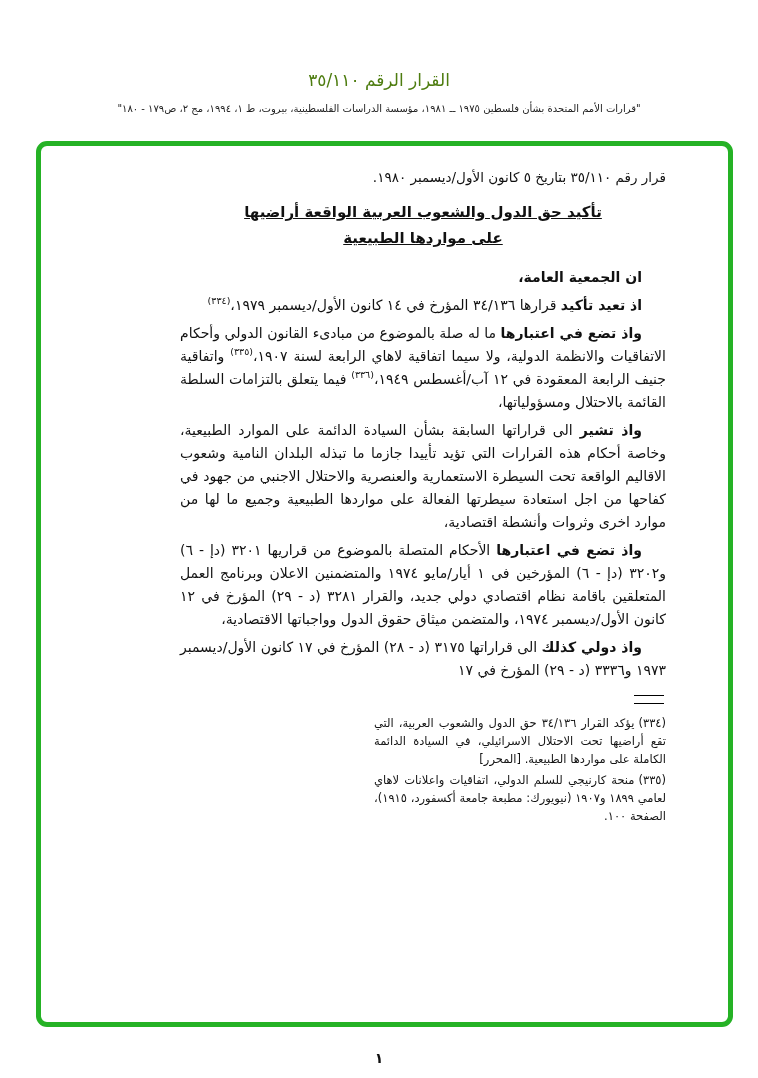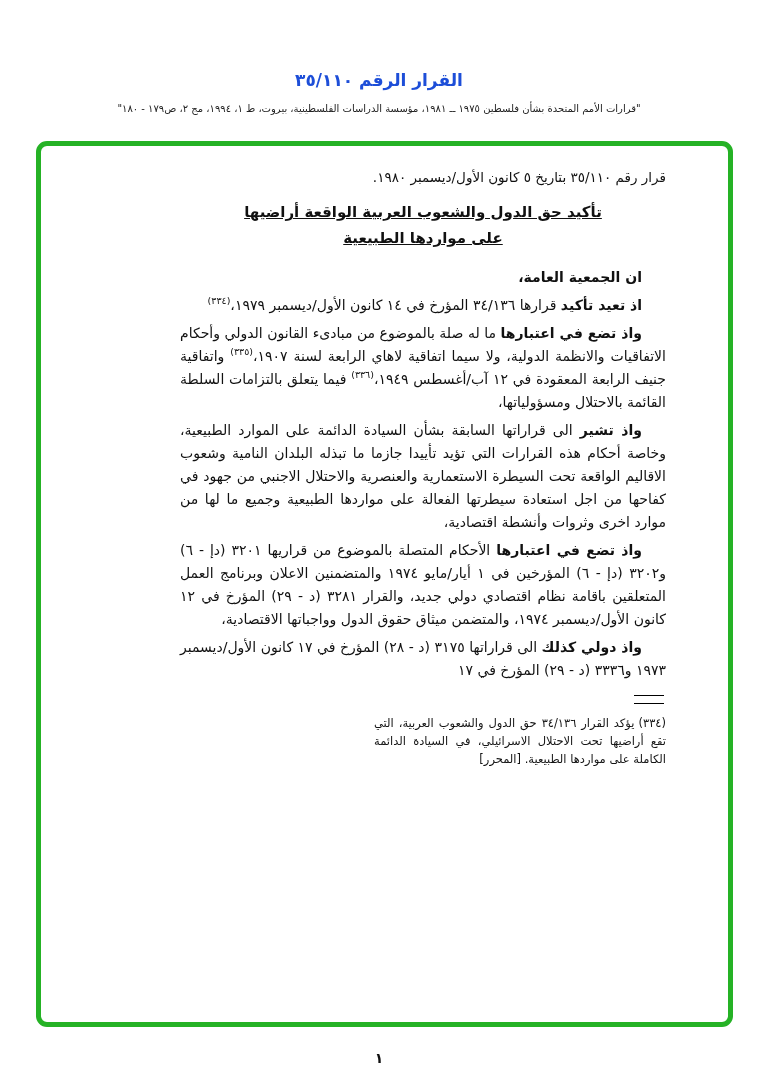--- a/index.html
+++ b/index.html
@@ -17,22 +17,22 @@
   .page-header {
     position: absolute;
     top: 70px;
     left: 0;
     width: 100%;
     text-align: center;
     direction: rtl;
   }
   .header-title {
     font-size: 17px;
-    font-weight: bold;
-    color: #1d4ed8;
+    font-weight: normal;
+    color: #4d7c0f;
   }
   .header-citation {
     margin-top: 13px;
     font-size: 10px;
     color: #222;
     letter-spacing: 0;
   }
 
   
   .doc-frame {
@@ -138,18 +138,19 @@
     <p class="para"><span class="lead">واذ تشير</span><span> الى قراراتها السابقة بشأن السيادة الدائمة على الموارد الطبيعية، وخاصة أحكام هذه القرارات التي تؤيد تأييدا جازما ما تبذله البلدان النامية وشعوب الاقاليم الواقعة تحت السيطرة الاستعمارية والعنصرية والاحتلال الاجنبي من جهود في كفاحها من اجل استعادة سيطرتها الفعالة على مواردها الطبيعية وجميع ما لها من موارد اخرى وثروات وأنشطة اقتصادية،</span></p>
 
     <p class="para"><span class="lead">واذ تضع في اعتبارها</span><span> الأحكام المتصلة بالموضوع من قراريها ٣٢٠١ (دإ - ٦) و٣٢٠٢ (دإ - ٦) المؤرخين في ١ أيار/مايو ١٩٧٤ والمتضمنين الاعلان وبرنامج العمل المتعلقين باقامة نظام اقتصادي دولي جديد، والقرار ٣٢٨١ (د - ٢٩) المؤرخ في ١٢ كانون الأول/ديسمبر ١٩٧٤، والمتضمن ميثاق حقوق الدول وواجباتها الاقتصادية،</span></p>
 
     <p class="para"><span class="lead">واذ دولي كذلك</span><span> الى قراراتها ٣١٧٥ (د - ٢٨) المؤرخ في ١٧ كانون الأول/ديسمبر ١٩٧٣ و٣٣٣٦ (د - ٢٩) المؤرخ في ١٧</span></p>
 
     <div class="fn-sep"></div>
 
     <div class="footnotes">
       <p class="footnote"><span class="fn-marker">(٣٣٤)</span><span>يؤكد القرار ٣٤/١٣٦ حق الدول والشعوب العربية، التي تقع أراضيها تحت الاحتلال الاسرائيلي، في السيادة الدائمة الكاملة على مواردها الطبيعية. [المحرر]</span></p>
+      <p class="footnote"><span class="fn-marker">(٣٣٥)</span><span>منحة كارنيجي للسلم الدولي، اتفاقيات واعلانات لاهاي لعامي ١٨٩٩ و١٩٠٧ (نيويورك: مطبعة جامعة أكسفورد، ١٩١٥)، الصفحة ١٠٠.</span></p>
     </div>
 
   </div>
 </div>
 
 <div class="page-number">١</div>
 
 </body></html>

